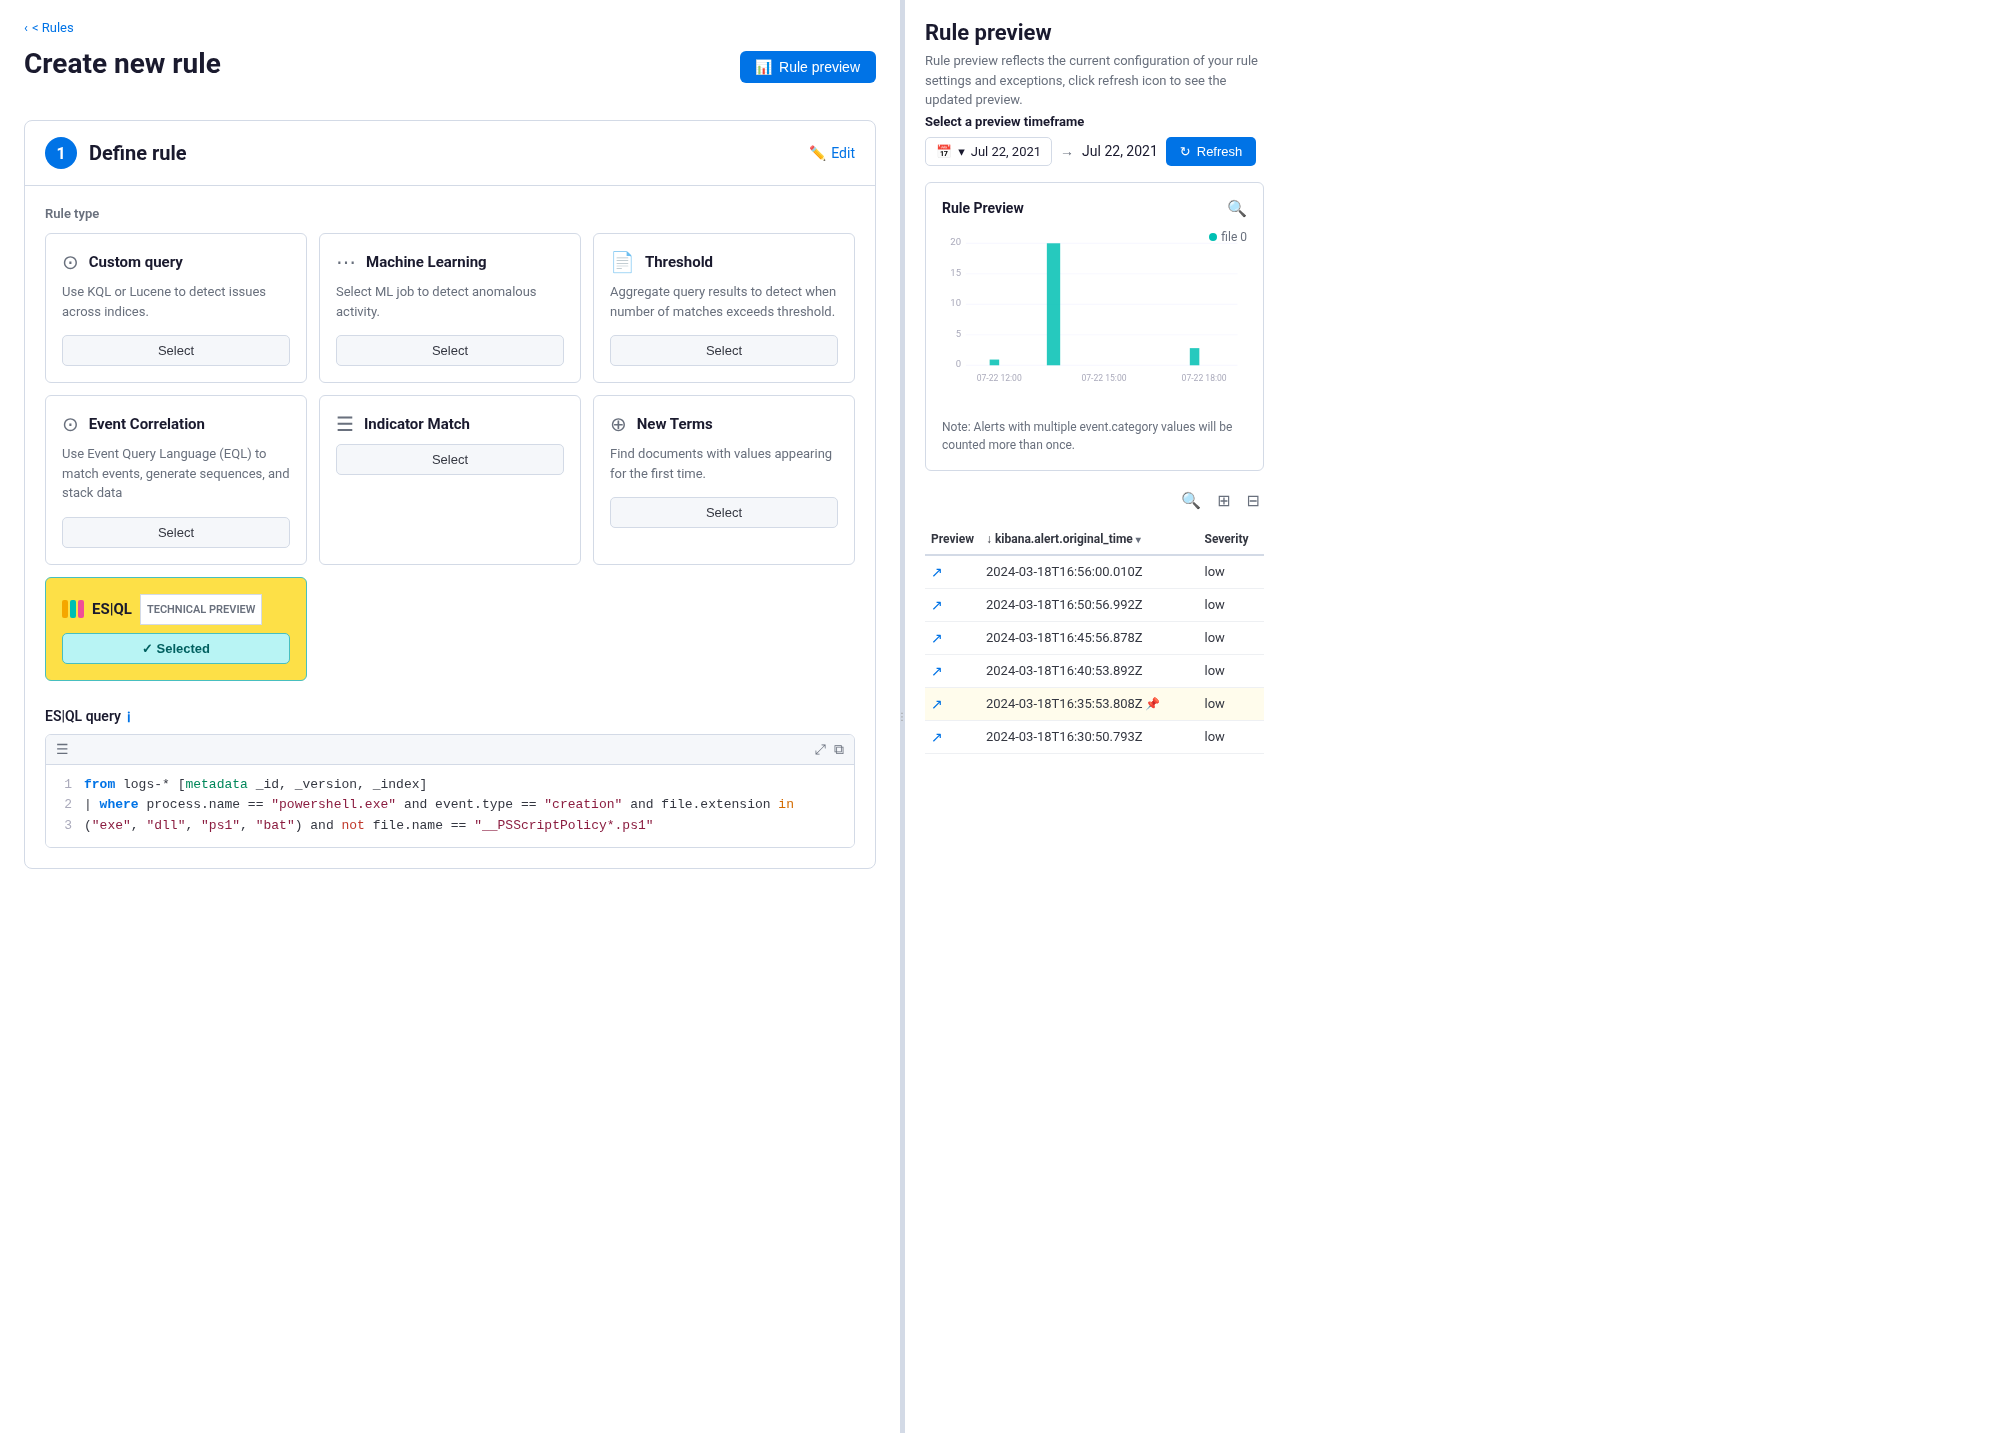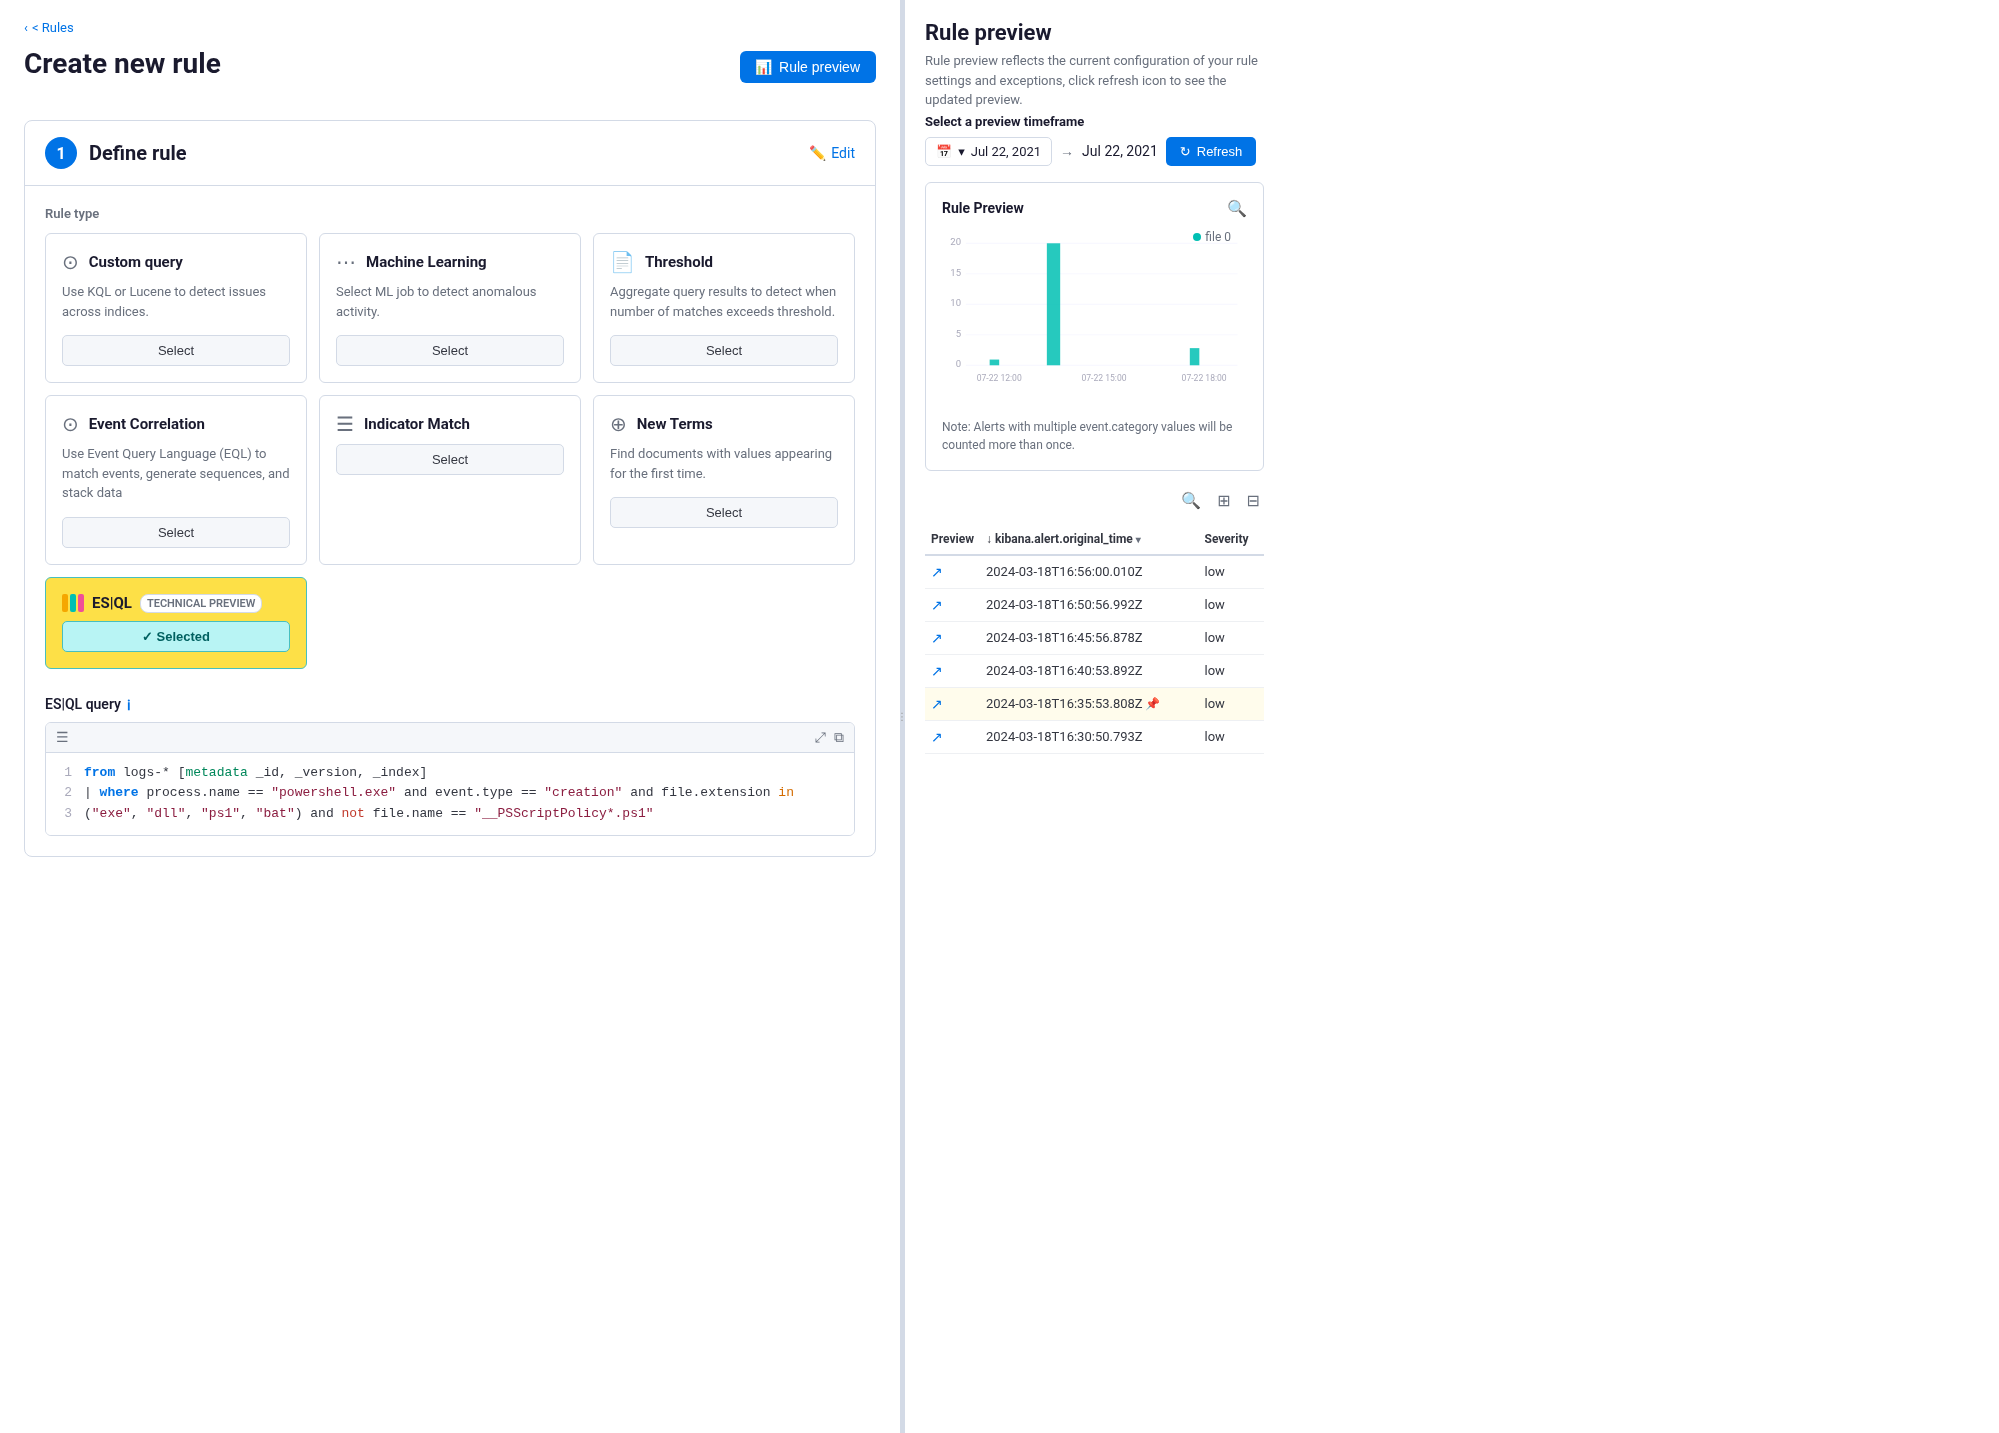--- a/index.html
+++ b/index.html
@@ -32,21 +32,21 @@
 
     .esql-card { border: 1px solid #d3dae6; border-radius: 6px; padding: 16px; width: calc(33.33% - 8px); }
     .esql-card.selected-card { border-color: #47bfbf; background: #fde047; }
     .esql-badge-row { display: flex; align-items: center; gap: 8px; margin-bottom: 8px; }
     .esql-logo { display: flex; align-items: center; gap: 2px; }
     .esql-logo-stripe { width: 6px; height: 18px; border-radius: 2px; }
     .esql-logo-stripe.yellow { background: #f5a700; }
     .esql-logo-stripe.blue { background: #00bfb3; }
     .esql-logo-stripe.red { background: #f04e98; }
     .esql-title { font-size: 15px; font-weight: 700; }
-    .tech-preview-badge { background: #fff; border: 1px solid #d3dae6; border-radius: 8px; font-size: 11px; color: #69707d; padding: 2px 6px; font-weight: 600; }
+    .tech-preview-badge { background: #fff; border: 1px solid #d3dae6; border-radius: 0; font-size: 11px; color: #69707d; padding: 8px 6px; font-weight: 600; }
 
     .esql-query-section { margin-top: 26px; }
     .esql-query-label { display: flex; align-items: center; gap: 6px; font-size: 14px; font-weight: 600; margin-bottom: 8px; }
     .info-icon { color: #0073e6; font-size: 14px; }
     .code-editor { border: 1px solid #d3dae6; border-radius: 6px; overflow: hidden; }
     .code-toolbar { background: #f5f7fa; border-bottom: 1px solid #d3dae6; padding: 6px 10px; display: flex; align-items: center; justify-content: space-between; }
     .code-toolbar-icon { color: #69707d; font-size: 14px; cursor: pointer; }
     .code-body { background: #fff; padding: 10px; font-family: 'Courier New', monospace; font-size: 13px; line-height: 1.6; }
     .code-line { display: flex; gap: 12px; }
     .line-num { color: #aab; min-width: 16px; text-align: right; }
@@ -69,21 +69,21 @@
     .date-picker-icon { color: #69707d; }
     .arrow-icon { color: #69707d; }
     .refresh-btn { background: #0073e6; color: #fff; border: none; border-radius: 5px; padding: 7px 14px; font-size: 13px; cursor: pointer; display: flex; align-items: center; gap: 6px; }
 
     .chart-section { border: 1px solid #d3dae6; border-radius: 6px; padding: 16px; margin-bottom: 16px; }
     .chart-title-row { display: flex; align-items: center; justify-content: space-between; margin-bottom: 12px; }
     .chart-title { font-size: 14px; font-weight: 700; }
     .chart-zoom-icon { color: #0073e6; font-size: 16px; cursor: pointer; }
 
     .chart-area { position: relative; height: 180px; }
-    .chart-legend { position: absolute; top: 0; right: 16px; font-size: 12px; color: #69707d; display: flex; align-items: center; gap: 4px; }
+    .chart-legend { position: absolute; top: 0; right: 0; font-size: 12px; color: #69707d; display: flex; align-items: center; gap: 4px; }
     .legend-dot { width: 8px; height: 8px; border-radius: 50%; background: #00bfb3; }
 
     .chart-svg { width: 100%; height: 160px; }
     .chart-note { font-size: 12px; color: #69707d; margin-top: 8px; line-height: 1.5; }
 
     .table-toolbar { display: flex; align-items: center; justify-content: flex-end; gap: 8px; margin-bottom: 10px; }
     .table-icon-btn { background: none; border: none; color: #69707d; cursor: pointer; font-size: 16px; padding: 4px; }
 
     .alerts-table { width: 100%; border-collapse: collapse; font-size: 13px; }
     .alerts-table th { text-align: left; padding: 8px 6px; border-bottom: 2px solid #d3dae6; font-weight: 700; color: #343741; font-size: 12px; white-space: nowrap; }

